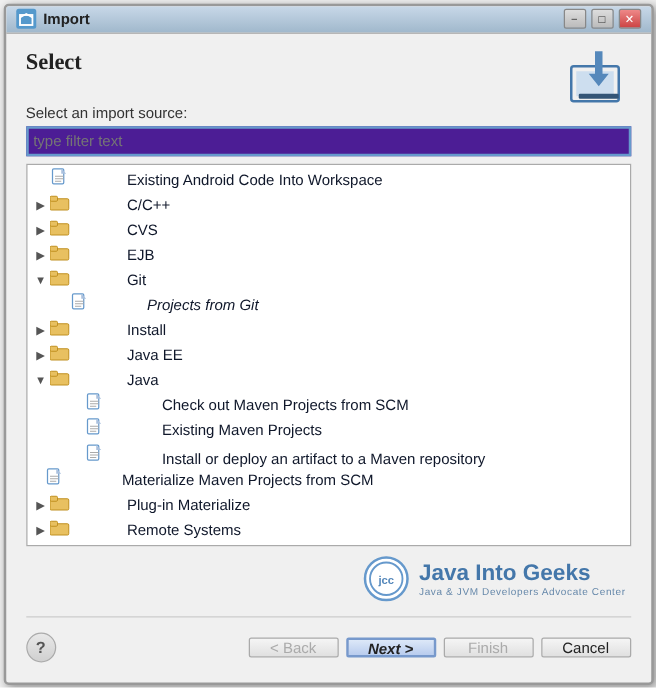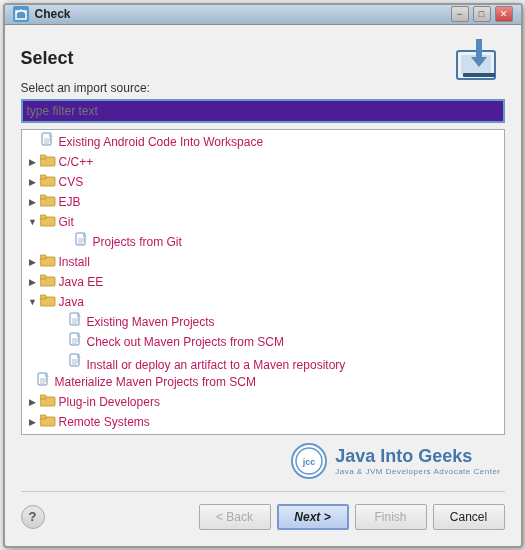--- a/index.html
+++ b/index.html
@@ -135,21 +135,22 @@
       height: 16px;
       display: flex;
       align-items: center;
       justify-content: center;
       font-size: 9px;
       color: #555;
       flex-shrink: 0;
     }
     .item-label {
       font-size: 12px;
-      color: #be185d;
+      color: #0f172a;
+      margin-left: 43px;
     }
     .bottom-panel {
       padding: 8px 0 4px 0;
       display: flex;
       flex-direction: column;
       gap: 8px;
     }
     .logo-area {
       display: flex;
       justify-content: flex-end;
@@ -203,21 +204,21 @@
       align-items: center;
       justify-content: center;
       font-size: 13px;
       font-weight: bold;
       color: #555;
       cursor: pointer;
       margin-right: auto;
     }
     .nav-btn {
       min-width: 72px;
-      height: 26px;
+      height: 16px;
       border: 1px solid #aaa;
       background: linear-gradient(to bottom, #f5f5f5, #e0e0e0);
       font-size: 12px;
       color: #222;
       cursor: pointer;
       padding: 0 10px;
       border-radius: 2px;
     }
     .nav-btn.primary {
       background: linear-gradient(to bottom, #dde8f8, #b8ccee);
@@ -240,31 +241,31 @@
 
 <div class="window">
 
   <div class="title-bar">
     <div class="title-bar-icon">
       <svg width="12" height="12" viewBox="0 0 12 12">
         <rect x="1" y="3" width="10" height="8" fill="none" stroke="white" stroke-width="1.5"></rect>
         <polyline points="1,5 6,2 11,5" fill="none" stroke="white" stroke-width="1.2"></polyline>
       </svg>
     </div>
-    <span class="title-bar-text">Check</span>
+    <span class="title-bar-text">Import</span>
     <div class="title-bar-controls">
       <div class="title-btn">−</div>
       <div class="title-btn">□</div>
       <div class="title-btn close">✕</div>
     </div>
   </div>
 
   <div class="content">
     <div class="header-area">
-      <div style="display:flex; justify-content:space-between; align-items:flex-end;">
+      <div style="display:flex; justify-content:space-between; align-items:flex-start;font-family:Liberation Serif, serif;">
         <span class="page-title">Select</span>
 
         <svg width="52" height="44" viewBox="0 0 52 44">
           <rect x="4" y="14" width="38" height="28" rx="2" fill="none" stroke="#4477aa" stroke-width="2"></rect>
           <rect x="8" y="18" width="30" height="20" fill="#aaccee" opacity="0.5"></rect>
           <polygon points="23,2 29,2 29,20 34,20 26,30 18,20 23,20" fill="#5588bb"></polygon>
           <rect x="10" y="36" width="32" height="4" fill="#335577" rx="1"></rect>
         </svg>
       </div>
     </div>
@@ -311,21 +312,21 @@
             <span class="item-label">EJB</span>
           </div>
           <div class="tree-item" style="padding-left: 4px;">
             <span class="expand-toggle" style="font-size: 9px; color: rgb(85, 85, 85); width: 14px;">▼</span>
             <span style="margin-right: 3px;"><svg width="16" height="14" viewBox="0 0 16 14">
     <rect x="0" y="4" width="15" height="9" rx="1" fill="#e8c060" stroke="#c09020" stroke-width="0.8"></rect>
     <rect x="0" y="2" width="6" height="4" rx="1" fill="#e8c060" stroke="#c09020" stroke-width="0.8"></rect>
   </svg></span>
             <span class="item-label">Git</span>
           </div>
-          <div class="tree-item" style="padding-left: 38px;">
+          <div class="tree-item" style="padding-left: 20px; font-style: italic;">
             <span style="width: 14px; display: inline-block;"></span>
             <span style="margin-right: 3px;"><svg width="16" height="16" viewBox="0 0 16 16">
     <rect x="2" y="1" width="9" height="12" rx="1" fill="white" stroke="#6699cc" stroke-width="1"></rect>
     <polygon points="9,1 13,5 9,5" fill="#aac0dd"></polygon>
     <line x1="4" y1="7" x2="11" y2="7" stroke="#aaa" stroke-width="0.8"></line>
     <line x1="4" y1="9" x2="11" y2="9" stroke="#aaa" stroke-width="0.8"></line>
     <line x1="4" y1="11" x2="9" y2="11" stroke="#aaa" stroke-width="0.8"></line>
   </svg></span>
             <span class="item-label">Projects from Git</span>
           </div>
@@ -355,33 +356,33 @@
           </div>
           <div class="tree-item" style="padding-left: 32px;">
             <span style="width: 14px; display: inline-block;"></span>
             <span style="margin-right: 3px;"><svg width="16" height="16" viewBox="0 0 16 16">
     <rect x="2" y="1" width="9" height="12" rx="1" fill="white" stroke="#6699cc" stroke-width="1"></rect>
     <polygon points="9,1 13,5 9,5" fill="#aac0dd"></polygon>
     <line x1="4" y1="7" x2="11" y2="7" stroke="#aaa" stroke-width="0.8"></line>
     <line x1="4" y1="9" x2="11" y2="9" stroke="#aaa" stroke-width="0.8"></line>
     <line x1="4" y1="11" x2="9" y2="11" stroke="#aaa" stroke-width="0.8"></line>
   </svg></span>
+            <span class="item-label">Check out Maven Projects from SCM</span>
+          </div>
+          <div class="tree-item" style="padding-left: 32px;">
+            <span style="width: 14px; display: inline-block;"></span>
+            <span style="margin-right: 3px;"><svg width="16" height="16" viewBox="0 0 16 16">
+    <rect x="2" y="1" width="9" height="12" rx="1" fill="white" stroke="#6699cc" stroke-width="1"></rect>
+    <polygon points="9,1 13,5 9,5" fill="#aac0dd"></polygon>
+    <line x1="4" y1="7" x2="11" y2="7" stroke="#aaa" stroke-width="0.8"></line>
+    <line x1="4" y1="9" x2="11" y2="9" stroke="#aaa" stroke-width="0.8"></line>
+    <line x1="4" y1="11" x2="9" y2="11" stroke="#aaa" stroke-width="0.8"></line>
+  </svg></span>
             <span class="item-label">Existing Maven Projects</span>
           </div>
-          <div class="tree-item" style="padding-left: 32px;">
-            <span style="width: 14px; display: inline-block;"></span>
-            <span style="margin-right: 3px;"><svg width="16" height="16" viewBox="0 0 16 16">
-    <rect x="2" y="1" width="9" height="12" rx="1" fill="white" stroke="#6699cc" stroke-width="1"></rect>
-    <polygon points="9,1 13,5 9,5" fill="#aac0dd"></polygon>
-    <line x1="4" y1="7" x2="11" y2="7" stroke="#aaa" stroke-width="0.8"></line>
-    <line x1="4" y1="9" x2="11" y2="9" stroke="#aaa" stroke-width="0.8"></line>
-    <line x1="4" y1="11" x2="9" y2="11" stroke="#aaa" stroke-width="0.8"></line>
-  </svg></span>
-            <span class="item-label">Check out Maven Projects from SCM</span>
-          </div>
           <div class="tree-item" style="padding-left: 32px; align-items: flex-end;">
             <span style="width: 14px; display: inline-block;"></span>
             <span style="margin-right: 3px;"><svg width="16" height="16" viewBox="0 0 16 16">
     <rect x="2" y="1" width="9" height="12" rx="1" fill="white" stroke="#6699cc" stroke-width="1"></rect>
     <polygon points="9,1 13,5 9,5" fill="#aac0dd"></polygon>
     <line x1="4" y1="7" x2="11" y2="7" stroke="#aaa" stroke-width="0.8"></line>
     <line x1="4" y1="9" x2="11" y2="9" stroke="#aaa" stroke-width="0.8"></line>
     <line x1="4" y1="11" x2="9" y2="11" stroke="#aaa" stroke-width="0.8"></line>
   </svg></span>
             <span class="item-label">Install or deploy an artifact to a Maven repository</span>
@@ -396,21 +397,21 @@
     <line x1="4" y1="11" x2="9" y2="11" stroke="#aaa" stroke-width="0.8"></line>
   </svg></span>
             <span class="item-label">Materialize Maven Projects from SCM</span>
           </div>
           <div class="tree-item" style="padding-left: 4px;">
             <span class="expand-toggle" style="font-size: 9px; color: rgb(85, 85, 85); width: 14px;">▶</span>
             <span style="margin-right: 3px;"><svg width="16" height="14" viewBox="0 0 16 14">
     <rect x="0" y="4" width="15" height="9" rx="1" fill="#e8c060" stroke="#c09020" stroke-width="0.8"></rect>
     <rect x="0" y="2" width="6" height="4" rx="1" fill="#e8c060" stroke="#c09020" stroke-width="0.8"></rect>
   </svg></span>
-            <span class="item-label">Plug-in Developers</span>
+            <span class="item-label">Plug-in Materialize</span>
           </div>
           <div class="tree-item" style="padding-left: 4px;">
             <span class="expand-toggle" style="font-size: 9px; color: rgb(85, 85, 85); width: 14px;">▶</span>
             <span style="margin-right: 3px;"><svg width="16" height="14" viewBox="0 0 16 14">
     <rect x="0" y="4" width="15" height="9" rx="1" fill="#e8c060" stroke="#c09020" stroke-width="0.8"></rect>
     <rect x="0" y="2" width="6" height="4" rx="1" fill="#e8c060" stroke="#c09020" stroke-width="0.8"></rect>
   </svg></span>
             <span class="item-label">Remote Systems</span>
           </div>
         </div>

